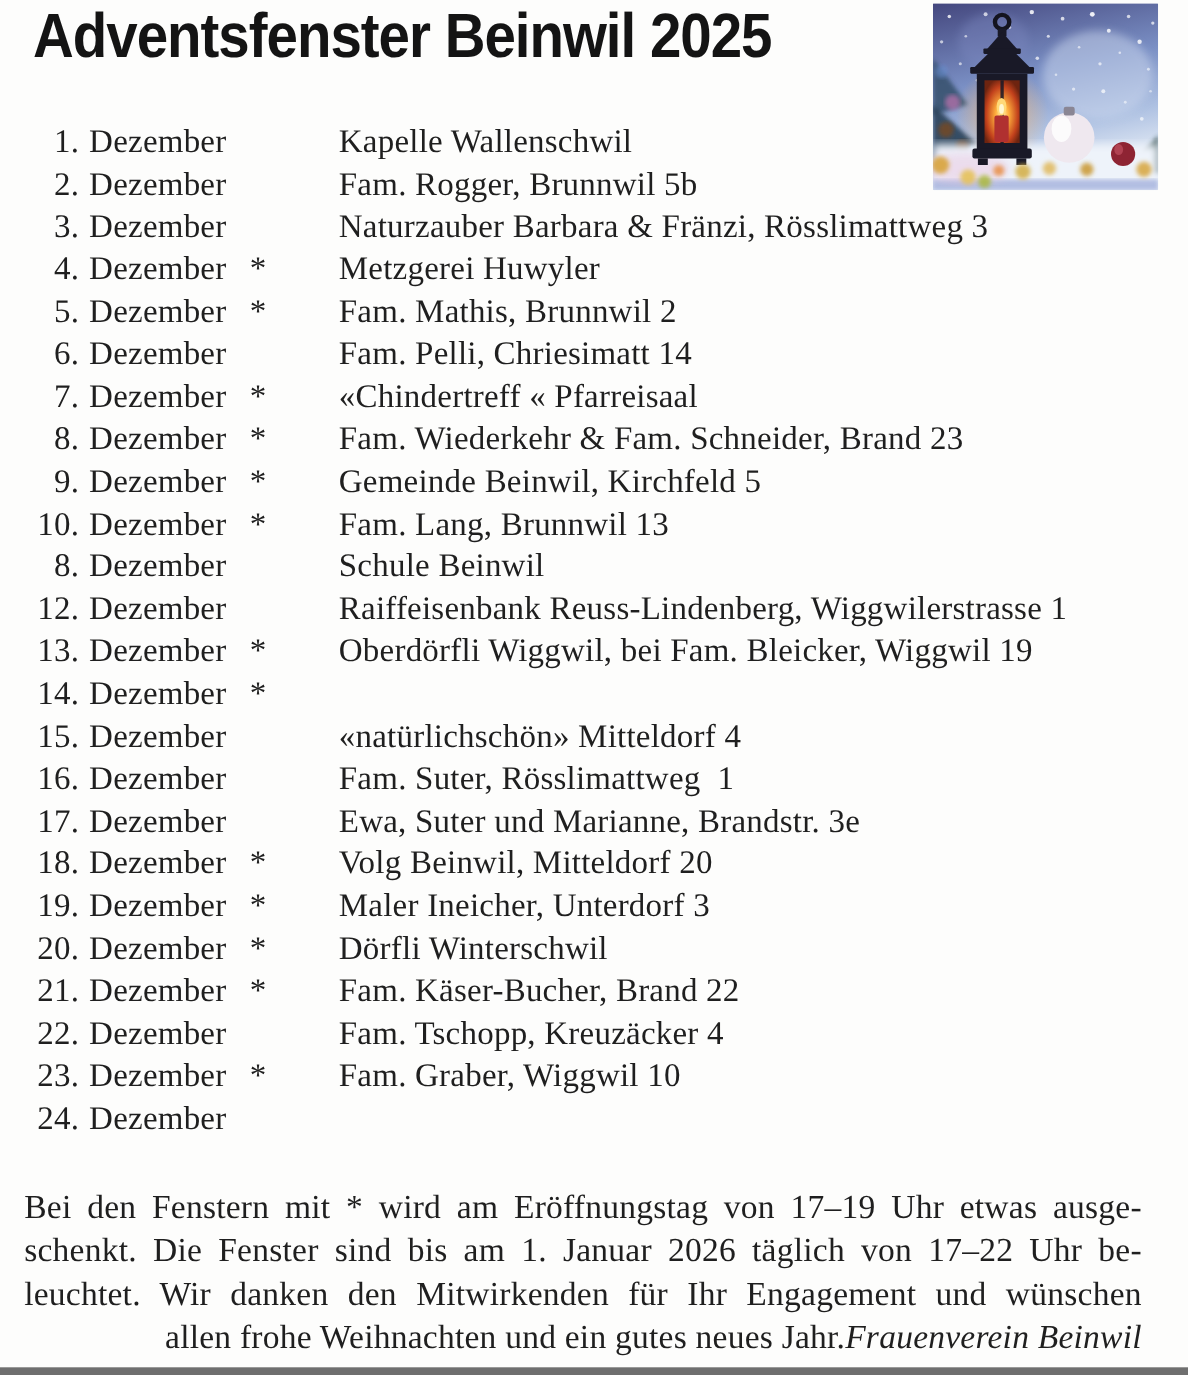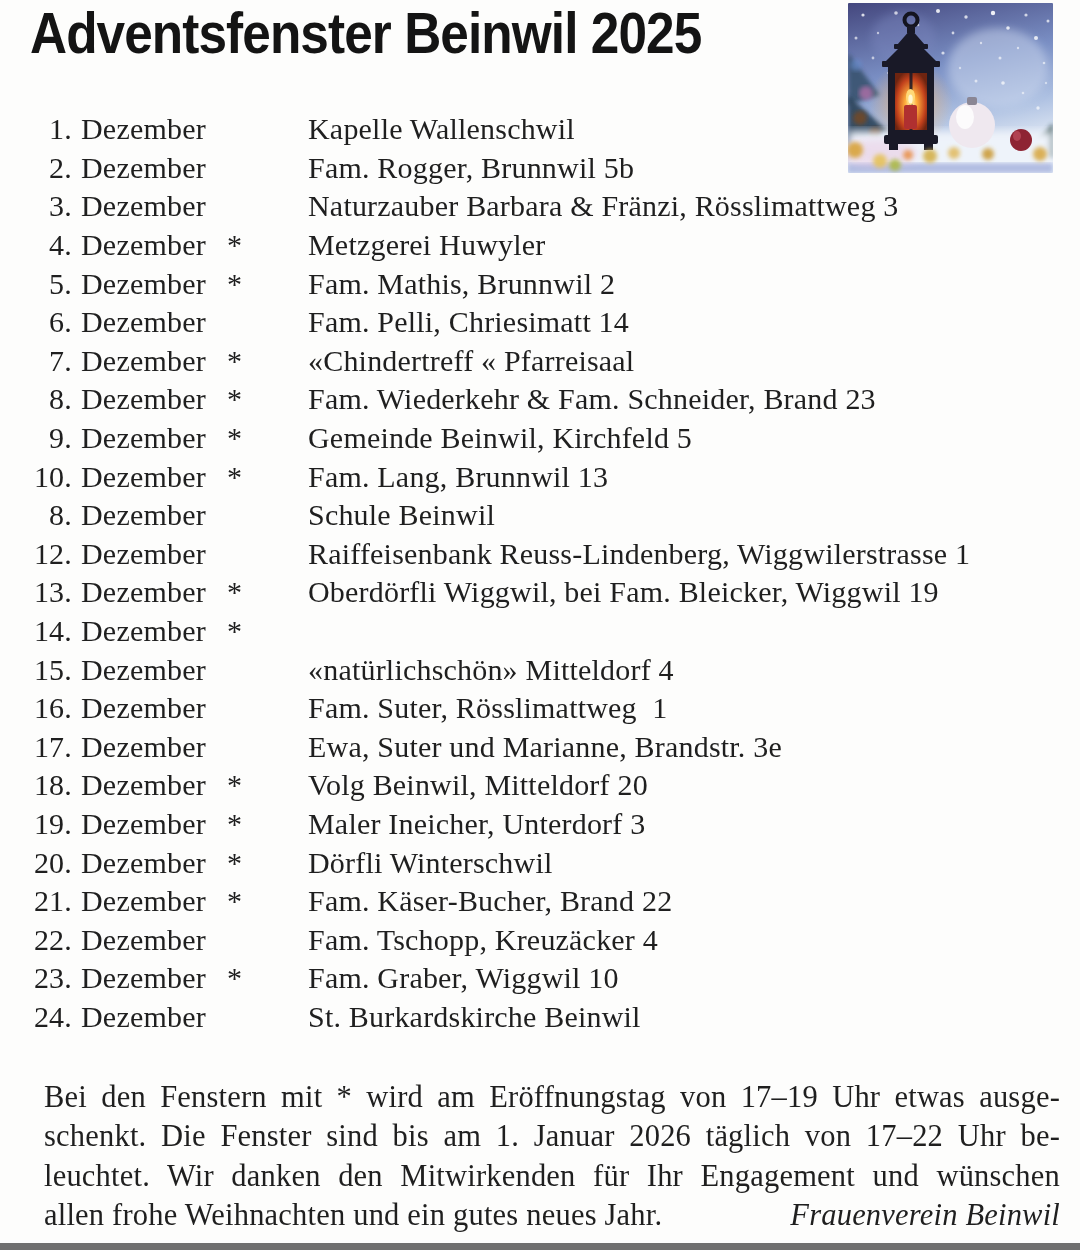--- a/index.html
+++ b/index.html
@@ -23,25 +23,25 @@
   .list{position:absolute;left:30px;top:110px;width:1040px}
   .row{
     display:grid;grid-template-columns:42px 153px 83px auto;
     height:38.6px;align-items:center;font-size:30px;letter-spacing:.2px;
   }
   .num{text-align:right}
   .month{padding-left:9px}
   .star{padding-left:2px}
   .loc{white-space:pre}
   .footer{
-    position:absolute;left:44px;top:1078px;width:1016px;
+    position:absolute;left:22px;top:1078px;width:1016px;
     font-size:30.5px;line-height:39.3px;letter-spacing:.2px;
   }
   .jline{margin:0;text-align:justify;text-align-last:justify}
-  .lastline{display:flex;justify-content:space-between;align-items:baseline}
+  .lastline{display:flex;justify-content:flex-end;align-items:baseline}
   .sig{font-style:italic}
   .bottom-bar{position:absolute;left:0;bottom:0;width:1080px;height:7px}
 </style>
 </head>
 <body style="color: rgb(31, 31, 31);">
 
 <h1 class="title" style="color: rgb(20, 20, 20);">Adventsfenster Beinwil 2025</h1>
 
 <div class="photo">
   <svg viewBox="0 0 205 170" width="205" height="170">
@@ -315,21 +315,20 @@
     <span class="num">23.</span>
     <span class="month">Dezember</span>
     <span class="star">*</span>
     <span class="loc">Fam. Graber, Wiggwil 10</span>
   </div>
 
   <div class="row">
     <span class="num">24.</span>
     <span class="month">Dezember</span>
     <span class="star"></span>
-    <span class="loc">St. Burkardskirche Beinwil</span>
   </div>
 </div>
 
 <div class="footer">
   <p class="jline">Bei den Fenstern mit * wird am Eröffnungstag von 17–19 Uhr etwas ausge-</p>
   <p class="jline">schenkt. Die Fenster sind bis am 1. Januar 2026 täglich von 17–22 Uhr be-</p>
   <p class="jline">leuchtet. Wir danken den Mitwirkenden für Ihr Engagement und wünschen</p>
   <div class="lastline">
     <span>allen frohe Weihnachten und ein gutes neues Jahr.</span>
     <span class="sig">Frauenverein Beinwil</span>

